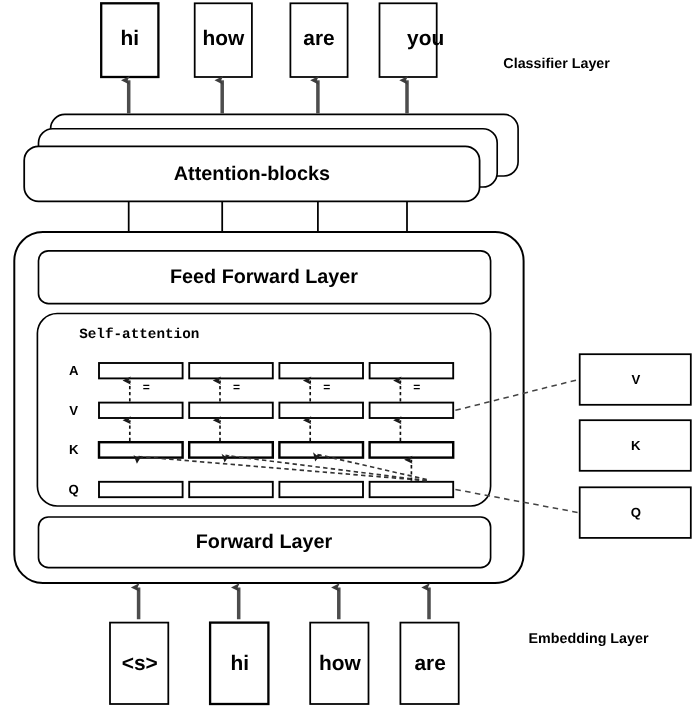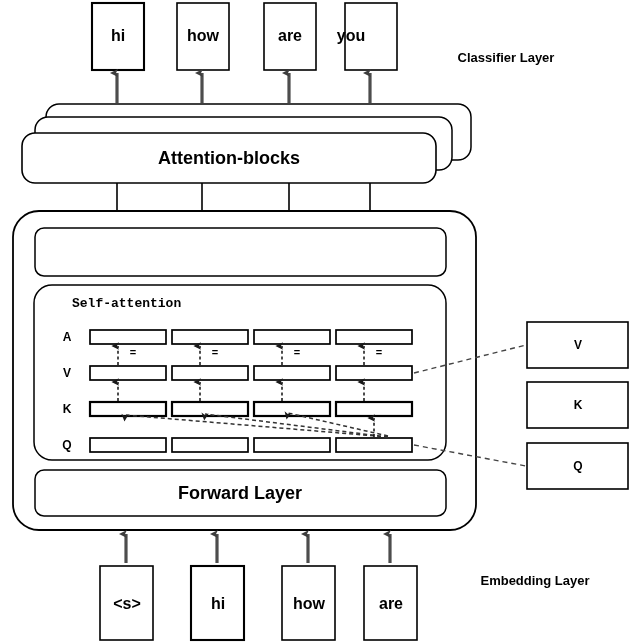--- a/index.html
+++ b/index.html
@@ -25,21 +25,21 @@
   .lbl {
     position: absolute;
     font-family: "Liberation Sans", sans-serif;
     font-weight: bold;
     color: #000000;
     white-space: nowrap;
     pointer-events: none;
   }
   .token-lbl {
     font-weight: bold;
-    font-size: 16px;
+    font-size: 19px;
   }
   .side-lbl {
     font-size: 13px;
     font-weight: bold;
   }
   .block-lbl {
     font-size: 18px;
     font-weight: bold;
   }
   .section-lbl {
@@ -193,26 +193,27 @@
     <g>
       <line x1="414" y1="373" x2="526" y2="345" stroke="#444" stroke-width="1.4" stroke-dasharray="5,4"></line>
       <line x1="414" y1="445" x2="526" y2="466" stroke="#444" stroke-width="1.4" stroke-dasharray="5,4"></line>
     </g>
 
   </svg>
 
   <div class="lbl token-lbl ctr" style="left:118px; top:36px;">hi</div>
   <div class="lbl token-lbl ctr" style="left:203px; top:36px;">how</div>
   <div class="lbl token-lbl ctr" style="left:290px; top:36px;">are</div>
-  <div class="lbl token-lbl ctr" style="left:351px; top:36px;">you</div>
+  <div class="lbl token-lbl ctr" style="left:387px; top:36px;">you</div>
 
   <div class="lbl side-lbl ctr" style="left:506px; top:36px;margin-top:21px;">Classifier Layer</div>
 
   <div class="lbl block-lbl ctr" style="left:229px; top:158px;">Attention-blocks</div>
 
+  <div class="lbl block-lbl ctr" style="left:240px; top:252px;">Feed Forward Layer</div>
 
   <div class="lbl section-lbl" style="left:72px; top:296px;">Self-attention</div>
 
   <div class="lbl row-lbl ctr" style="left:67px; top:337px;">A</div>
   <div class="lbl row-lbl ctr" style="left:67px; top:373px;">V</div>
   <div class="lbl row-lbl ctr" style="left:67px; top:409px;">K</div>
   <div class="lbl row-lbl ctr" style="left:67px; top:445px;">Q</div>
 
   <div class="lbl eq-lbl ctr" style="left:133px; top:352px;">=</div>
   <div class="lbl eq-lbl ctr" style="left:215px; top:352px;">=</div>

